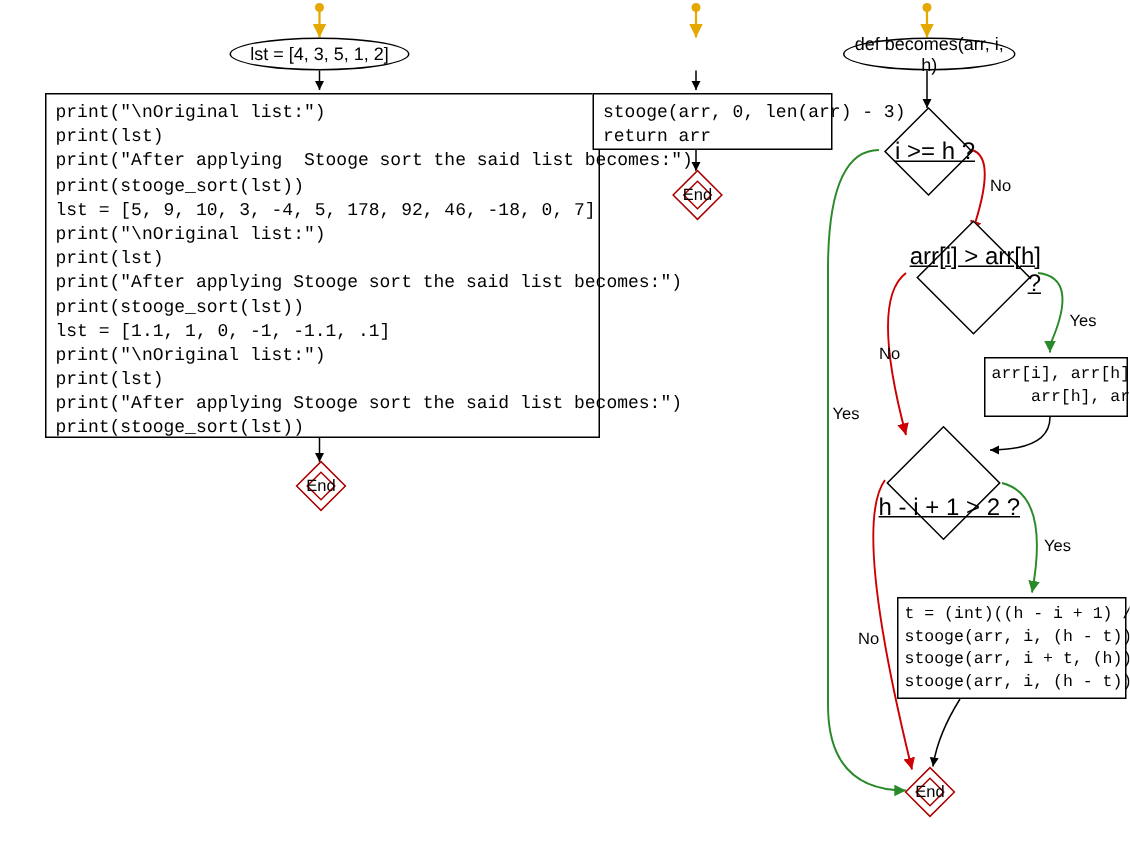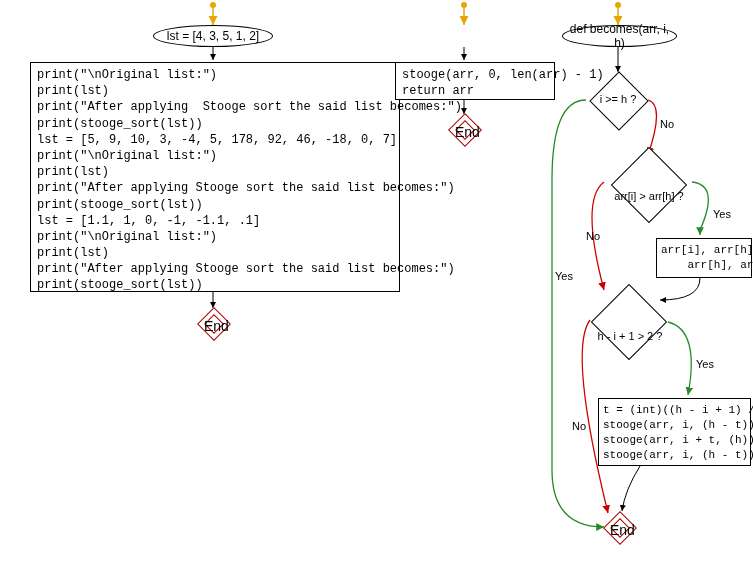--- a/index.html
+++ b/index.html
@@ -44,45 +44,46 @@
     white-space: pre;
   }
   .diamond {
     position: absolute;
     background: #fff;
     border: 1px solid #000;
     transform: rotate(45deg);
   }
   .diamond-label {
     position: absolute;
-    text-align: center;
-    font-size: 11px;
+    text-align: right;
+    font-size: 16px;
     font-family: Arial, sans-serif;
     pointer-events: none;
+    text-decoration: underline;
   }
   .end-diamond {
     position: absolute;
     width: 22px;
     height: 22px;
     border: 1px solid #a00;
     transform: rotate(45deg);
     background: #fff;
   }
   .end-inner {
     position: absolute;
     width: 12px;
     height: 12px;
     border: 1px solid #a00;
     left: 4px;
     top: 4px;
     transform: none;
   }
   .end-label {
     position: absolute;
-    font-size: 14px;
+    font-size: 11px;
     color: #000;
     text-align: center;
   }
   .edge-label {
     position: absolute;
     font-size: 11px;
     color: #000;
     background: transparent;
   }
   .arrow-dot {
@@ -160,37 +161,37 @@
 print("\nOriginal list:")
 print(lst)
 print("After applying Stooge sort the said list becomes:")
 print(stooge_sort(lst))</span></div>
 <div class="end-diamond" style="left:202px; top:312px;">
   <div class="end-inner"></div>
 </div>
 <div class="end-label" style="left:204px; top:318px; width:20px;">End</div>
 
 <div class="arrow-dot" style="left:461px; top:2px;"></div>
-<div class="rect" style="left:395px; top:62px; width:160px; height:38px;"><span>stooge(arr, 0, len(arr) - 1)
+<div class="rect" style="left:395px; top:62px; width:160px; height:38px;"><span>stooge(arr, 0, len(arr) - 3)
 return arr</span></div>
 <div class="end-diamond" style="left:453px; top:118px;">
   <div class="end-inner"></div>
 </div>
 <div class="end-label" style="left:455px; top:124px; width:20px;">End</div>
 
 <div class="arrow-dot" style="left:615px; top:2px;"></div>
 <div class="ellipse" style="left:562px; top:25px; width:115px; height:22px;">
   <span>def becomes(arr, i, h)</span>
 </div>
 
 <div class="diamond" style="left:598px; top:80px; width:40px; height:40px;"></div>
 <div class="diamond-label" style="left:586px; top:93px; width:64px;">i &gt;= h ?</div>
 
 <div class="diamond" style="left:622px; top:158px; width:52px; height:52px;"></div>
-<div class="diamond-label" style="left:604px; top:190px; width:90px;">arr[i] &gt; arr[h] ?</div>
+<div class="diamond-label" style="left:604px; top:163px; width:90px;">arr[i] &gt; arr[h] ?</div>
 
 <div class="rect" style="left:656px; top:238px; width:96px; height:40px; font-size:11px; padding:4px 4px;"><span>arr[i], arr[h] =
     arr[h], arr[i]</span></div>
 
 <div class="diamond" style="left:602px; top:295px; width:52px; height:52px;"></div>
 <div class="diamond-label" style="left:580px; top:330px; width:100px;">h - i + 1 &gt; 2 ?</div>
 
 <div class="rect" style="left:598px; top:398px; width:153px; height:68px; font-size:11px; padding:4px 4px;"><span>t = (int)((h - i + 1) / 3)
 stooge(arr, i, (h - t))
 stooge(arr, i + t, (h))

